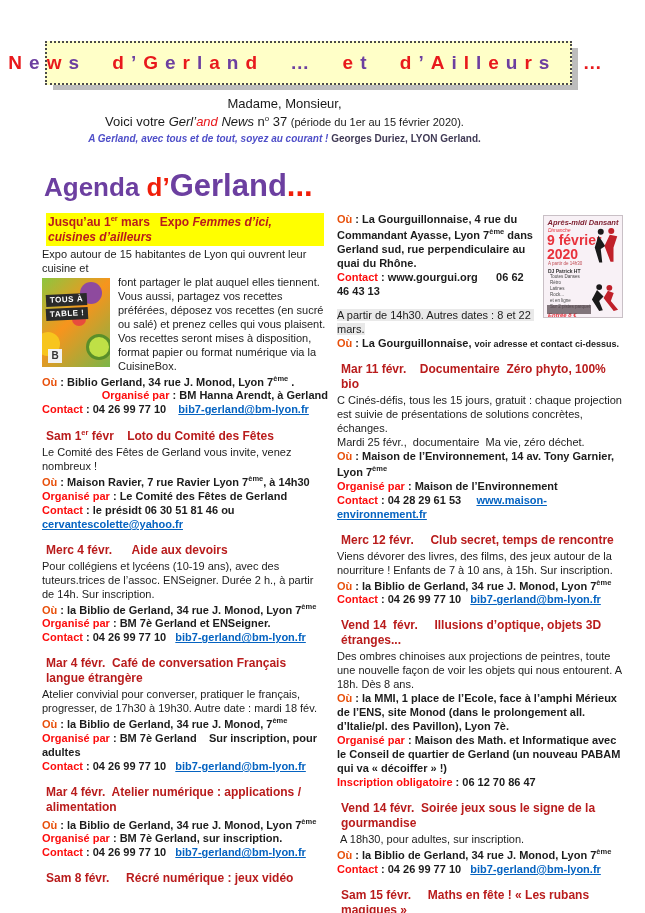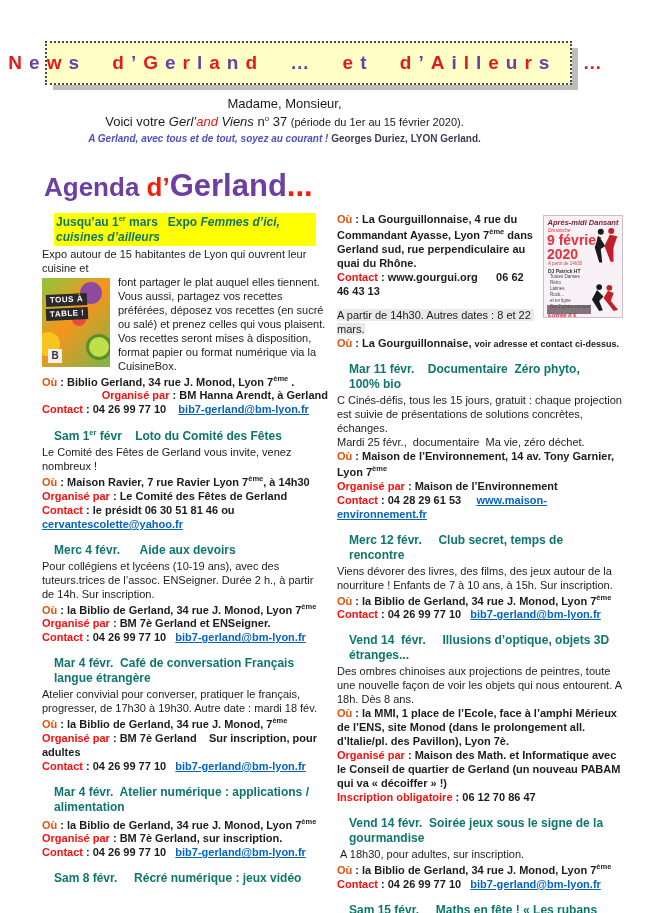--- a/index.html
+++ b/index.html
@@ -25,21 +25,21 @@
   .agenda-title{position:absolute;left:44px;top:168px;white-space:nowrap;font-weight:bold;}
   .agenda-a{font-size:26px;color:#6c3fa0;}
   .agenda-b{font-size:26px;color:#f01e0a;}
   .agenda-c{font-size:31px;color:#6c3fa0;}
   .agenda-d{font-size:31px;color:#f01e0a;}
   
   .cols{position:absolute;left:42px;top:213px;width:581px;display:flex;gap:9px;align-items:flex-start;}
   .col{width:286px;}
   .event{margin-top:0;}
   .event + .event{margin-top:11px;}
-  .evt-h{font-weight:bold;font-size:12px;color:#0f766e;margin:0 12px 2px;white-space:pre-wrap;line-height:1.25;}
+  .evt-h{font-weight:bold;font-size:12px;color:#b91c1c;margin:0 4px 2px;white-space:pre-wrap;line-height:1.25;}
   .h-yellow{background:#ffff00;padding:1px 2px;}
   .evt-p{font-size:11px;line-height:1.27;white-space:pre-wrap;color:#1c1c1c;}
   .clear{clear:both;text-align:right;}
   .seg-b{font-weight:bold;}
   .seg-bi{font-weight:bold;font-style:italic;}
   .seg-smb{font-size:9px;font-weight:bold;text-align:center;}
   .lbl-ou{color:#e8500b;font-weight:bold;}
   .lbl-red{color:#fd0d0d;font-weight:bold;}
   .lnk{color:#0563c1;text-decoration:underline;font-weight:bold;cursor:pointer;}
   .sup{vertical-align:super;font-size:7.5px;font-weight:bold;}
@@ -75,21 +75,21 @@
 <body>
 
 <div class="page">
 
   <div class="banner">
     <div class="banner-title" id="banner-title"><span style="color: rgb(232, 25, 28);">N</span><span style="color: rgb(108, 63, 160);">e</span><span style="color: rgb(232, 25, 28);">w</span><span style="color: rgb(108, 63, 160);">s</span><span> </span><span style="color: rgb(232, 25, 28);">d</span><span style="color: rgb(108, 63, 160);">’</span><span style="color: rgb(232, 25, 28);">G</span><span style="color: rgb(108, 63, 160);">e</span><span style="color: rgb(232, 25, 28);">r</span><span style="color: rgb(108, 63, 160);">l</span><span style="color: rgb(232, 25, 28);">a</span><span style="color: rgb(108, 63, 160);">n</span><span style="color: rgb(232, 25, 28);">d</span><span> </span><span style="color: rgb(108, 63, 160);">…</span><span> </span><span style="color: rgb(232, 25, 28);">e</span><span style="color: rgb(108, 63, 160);">t</span><span> </span><span style="color: rgb(232, 25, 28);">d</span><span style="color: rgb(108, 63, 160);">’</span><span style="color: rgb(232, 25, 28);">A</span><span style="color: rgb(108, 63, 160);">i</span><span style="color: rgb(232, 25, 28);">l</span><span style="color: rgb(108, 63, 160);">l</span><span style="color: rgb(232, 25, 28);">e</span><span style="color: rgb(108, 63, 160);">u</span><span style="color: rgb(232, 25, 28);">r</span><span style="color: rgb(108, 63, 160);">s</span><span> </span><span style="color: rgb(232, 25, 28);">…</span></div>
   </div>
 
   <div class="intro">
     <div class="intro-l1">Madame, Monsieur,</div>
-    <div class="intro-l2"><span>Voici votre </span><span class="it">Gerl’</span><span class="red">and</span><span class="it"> Viens</span><span> n</span><span class="supc">o</span><span> 37 </span><span class="small">(période du 1er au 15 février 2020).</span></div>
+    <div class="intro-l2"><span>Voici votre </span><span class="it">Gerl’</span><span class="red">and</span><span class="it"> News</span><span> n</span><span class="supc">o</span><span> 37 </span><span class="small">(période du 1er au 15 février 2020).</span></div>
     <div class="intro-l3"><span class="blue">A  Gerland, avec tous et de tout, soyez au courant !</span><span class="dark"> Georges Duriez, LYON Gerland.</span></div>
   </div>
 
   <div class="agenda-title"><span class="agenda-a">Agenda </span><span class="agenda-b">d’</span><span class="agenda-c">Gerland</span><span class="agenda-d">...</span></div>
 
   <div class="cols">
     <div class="col" id="col-left">
 
     <div class="event">
           <div class="evt-h h-yellow"><span class="seg-b">Jusqu’au 1</span><span class="sup">er</span><span class="seg-b"> mars   Expo </span><span class="seg-bi">Femmes d’ici, cuisines d’ailleurs</span></div>

